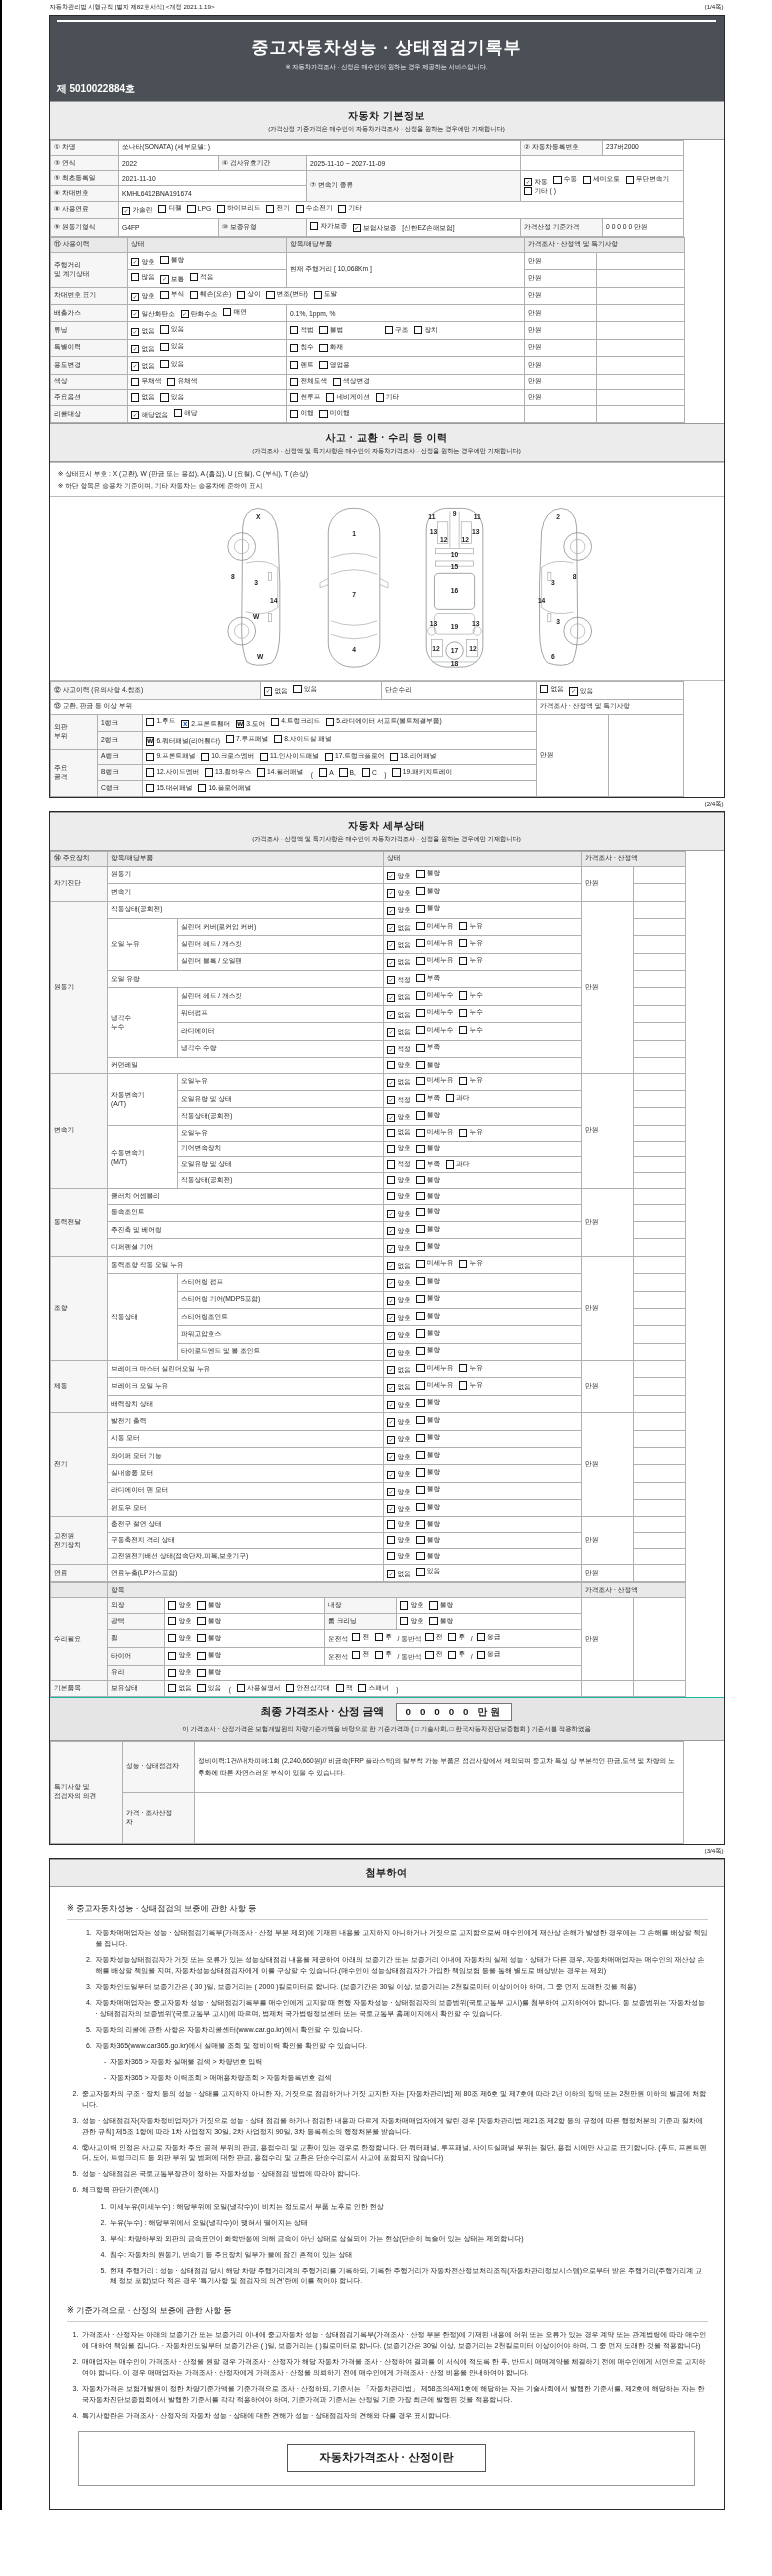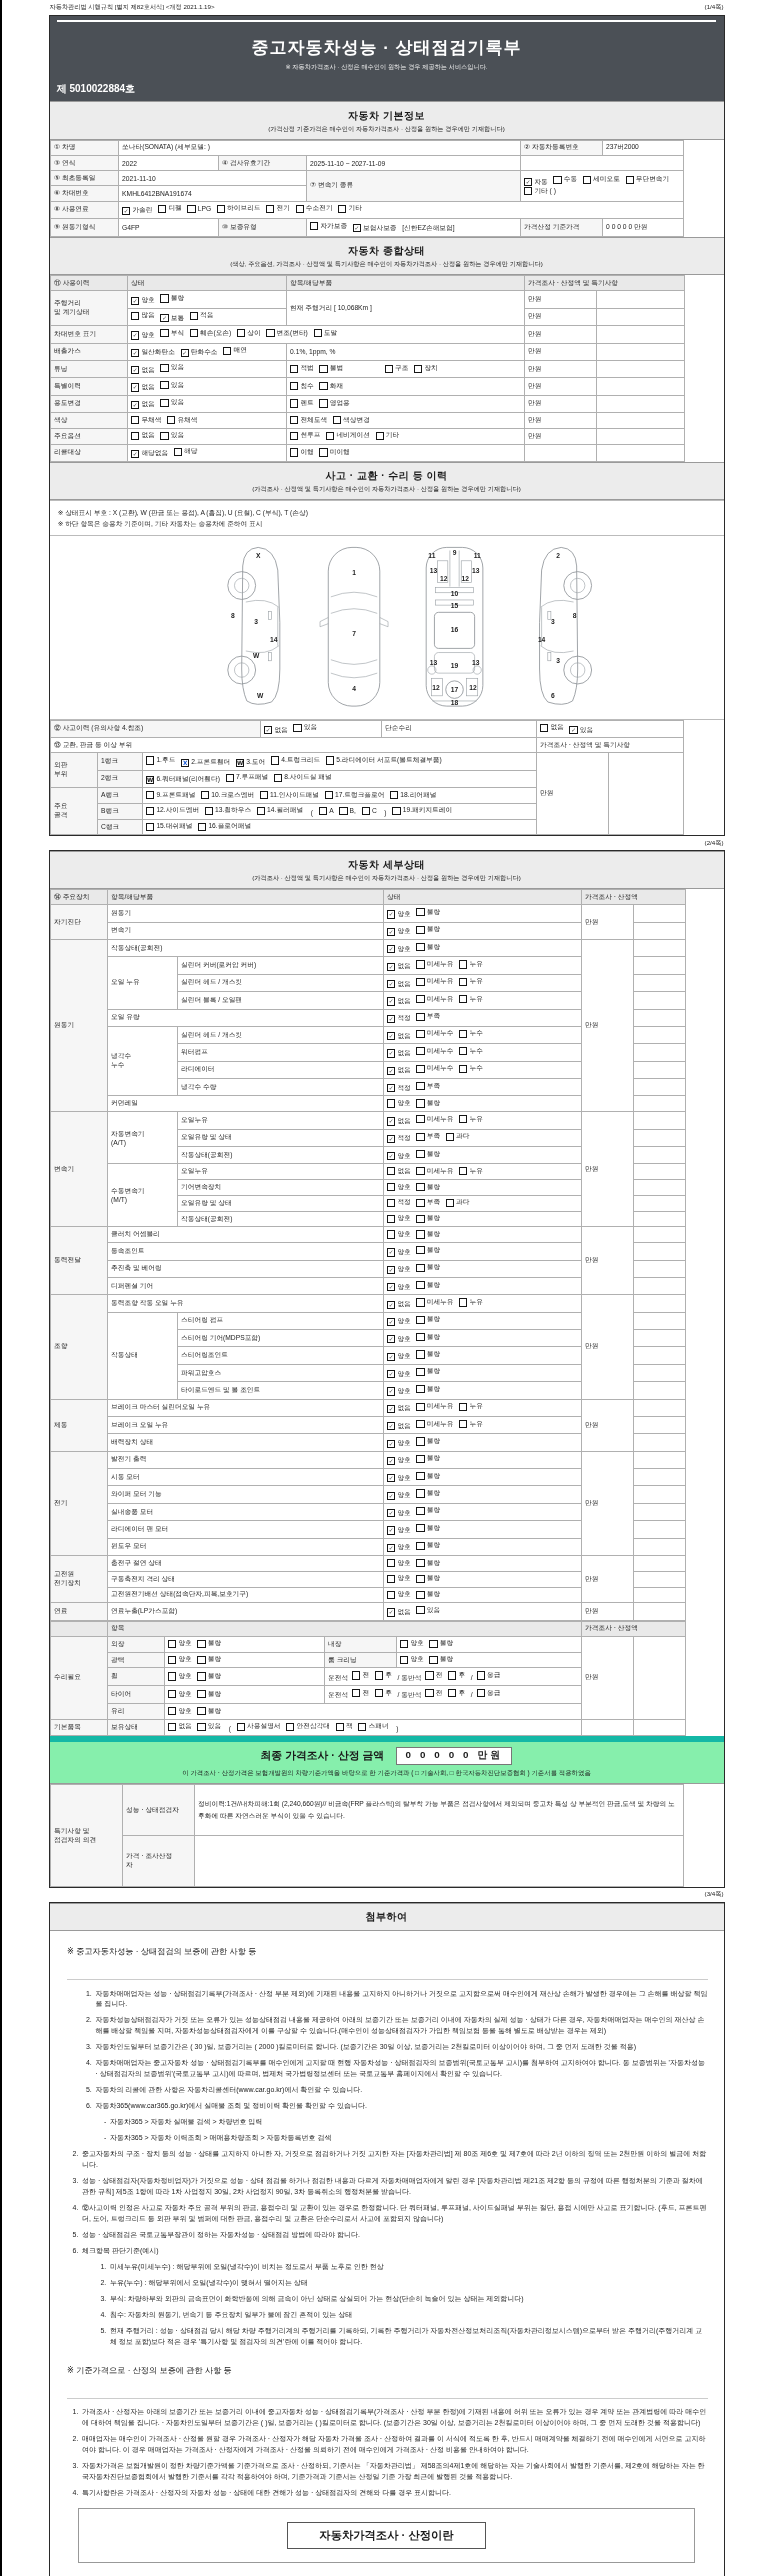--- a/index.html
+++ b/index.html
@@ -29,34 +29,34 @@
   td.center{text-align:center;}
   tr.headrow td{background:#e9e9e9;}
   td.price{text-align:center;}
   td.blankcol{background:#fff;}
   
   .cb{display:inline-flex;align-items:center;margin-right:5.7px;white-space:nowrap;}
   .cb .bx{display:inline-block;width:6.2px;height:6.2px;border:1px solid #161616;margin-right:2.1px;font-family:"DejaVu Sans",sans-serif;font-size:5.7px;line-height:6.2px;font-weight:bold;text-align:center;color:#161616;background:#fff;}
   .inlinetxt{margin-right:4.1px;}
   
   .notices{padding:8.2px 15.5px 10.3px 15.5px;font-size:7px;}
-  .nhead{font-size:8.2px;margin:7.2px 0 8.2px 2.1px;border-bottom:0.5px solid #ccc;padding-bottom:22px;}
+  .nhead{font-size:8.2px;margin:7.2px 0 8.2px 2.1px;border-bottom:0.5px solid #ccc;padding-bottom:5px;}
   .nitem{display:flex;margin:5.2px 0;line-height:1.55;}
   .nitem .num{flex:0 0 13.4px;text-align:right;margin-right:3.6px;}
   .nitem.lv1{margin-left:13.4px;}
   .nitem.lv2{margin-left:31px;}
   .nitem.lv2 .num{flex-basis:10.3px;}
   
   .diag{border-top:0.5px solid #bbb;border-bottom:0.5px solid #bbb;padding:4.1px 0;}
   .diagnotes{font-size:6.7px;padding:5.2px 8.2px;line-height:1.7;border-top:0.5px solid #bbb;}
   .dlabel{font-size:13px;font-weight:bold;fill:#222;text-anchor:middle;}
   .carline{fill:none;stroke:#8d9297;stroke-width:1.6;}
   .carline2{fill:none;stroke:#9aa0a5;stroke-width:1.2;}
   
-  .finalband{background:#86efac;border-top:6px solid #14b8a6;border-bottom:0.5px solid #9a9a9a;text-align:center;padding:5.2px;}
+  .finalband{background:#e5e5e5;border-top:1px solid #14b8a6;border-bottom:0.5px solid #9a9a9a;text-align:center;padding:5.2px;}
   .finalband .row1{font-size:10.8px;font-weight:bold;}
   .digits{display:inline-block;border:0.5px solid #777;background:#fff;padding:1.5px 8.2px;font-size:9.8px;margin-left:9.3px;letter-spacing:3.1px;}
   .finalband .row2{font-size:6.4px;margin-top:4.1px;}
   
   table.op td{height:45px;}
   .kvbox{border:0.5px solid #555;display:inline-block;padding:5.2px 31px;font-size:11.3px;font-weight:bold;margin:5.2px auto;}
   .boxwrap{border:0.5px solid #999;margin:9.3px 13.4px 12.4px;padding:7.2px 5.2px 8.2px;text-align:center;}
 </style>
 </head>
 <body>
@@ -169,24 +169,20 @@
                     <span class="bx">✓</span>
                     <span>보험사보증</span>
                   </span></span><span class="inlinetxt">[신한EZ손해보험]</span></td>
         <td class="lab">가격산정 기준가격</td>
         <td>0 0 0 0 0 만원</td>
       </tr>
     </tbody>
         </table>
     </div>
 
-    <div class="band">
-      <h2>자동차 종합상태</h2>
-      <div class="sub">(색상, 주요옵션, 가격조사 · 산정액 및 특기사항은 매수인이 자동차가격조사 · 산정을 원하는 경우에만 기재합니다)</div>
-    </div>
 
     <div class="wrap">
     <table class="grid">
       <colgroup>
             <col style="width:77px">
             <col style="width:159px">
             <col style="width:238px">
             <col style="width:72px">
             <col style="width:88px">
           </colgroup>

